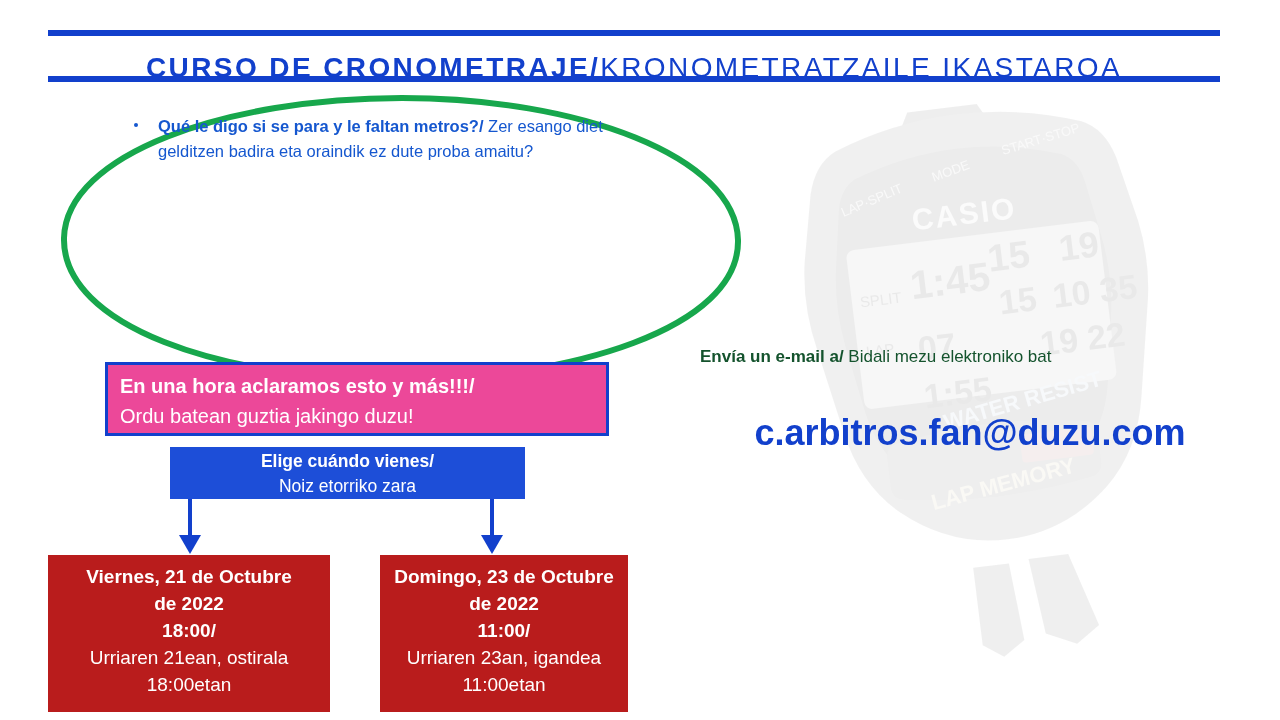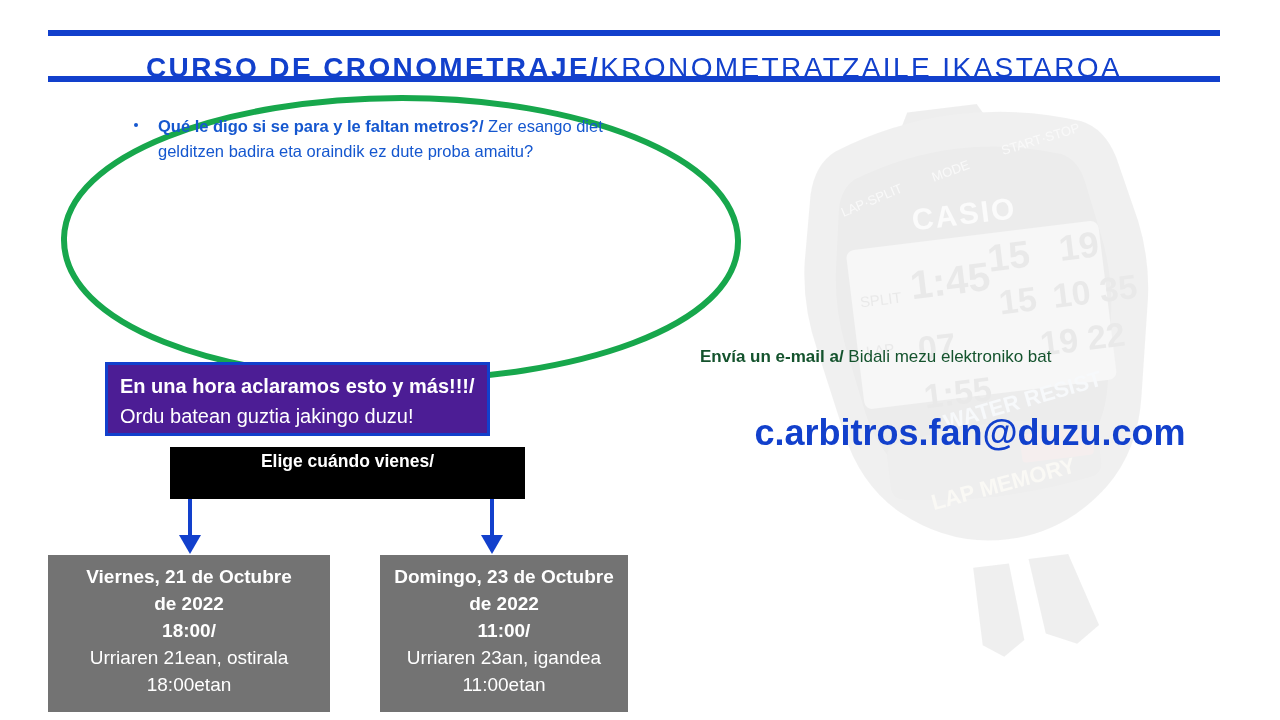--- a/index.html
+++ b/index.html
@@ -92,41 +92,41 @@
     border-radius: 50%;
   }
   .bullet-row .q { font-weight: bold; }
   .bullet-row .a { font-weight: normal; }
 
   
   #promo-box {
     position: absolute;
     left: 105px;
     top: 362px;
-    width: 385px;
+    width: 504px;
     height: 74px;
-    background: #4c1d95;
+    background: #ec4899;
     border: 3px solid #1240CC;
     box-sizing: border-box;
     padding: 6px 12px 0 12px;
     color: #ffffff;
     font-size: 20px;
     line-height: 30px;
   }
   #promo-box .l1 { font-weight: bold; }
   #promo-box .l2 { font-weight: normal; }
 
   
   #choose-box {
     position: absolute;
     left: 170px;
     top: 447px;
     width: 355px;
     height: 52px;
-    background: #000000;
+    background: #1d4ed8;
     box-sizing: border-box;
     color: #ffffff;
     text-align: center;
     font-size: 17.5px;
     line-height: 25px;
     padding-top: 2px;
   }
   #choose-box .l1 { font-weight: bold; }
   #choose-box .l2 { font-weight: normal; }
 
@@ -139,21 +139,21 @@
   }
   .arrow.left  { left: 176px; }
   .arrow.right { left: 478px; }
   .arrow svg { width: 100%; height: 100%; display: block; }
 
   
   .date-card {
     position: absolute;
     top: 555px;
     height: 157px;
-    background: #737373;
+    background: #b91c1c;
     color: #ffffff;
     text-align: center;
     font-size: 19px;
     line-height: 27px;
     box-sizing: border-box;
     padding-top: 8px;
   }
   .date-card.left  { left: 48px;  width: 282px; }
   .date-card.right { left: 380px; width: 248px; }
   .date-card .b { font-weight: bold; }
@@ -253,20 +253,21 @@
     </div>
   </div>
 
   <div id="promo-box">
     <div class="l1">En una hora aclaramos esto y más!!!/</div>
     <div class="l2">Ordu batean guztia jakingo duzu!</div>
   </div>
 
   <div id="choose-box">
     <div class="l1">Elige cuándo vienes/</div>
+    <div class="l2">Noiz etorriko zara</div>
   </div>
 
   <div class="arrow left">
     <svg viewBox="0 0 28 56" xmlns="http://www.w3.org/2000/svg">
       <path d="M12 0 h4 v38 h-4 z" fill="#1240CC"></path>
       <path d="M14 55 L3 36 L25 36 Z" fill="#1240CC"></path>
     </svg>
   </div>
   <div class="arrow right">
     <svg viewBox="0 0 28 56" xmlns="http://www.w3.org/2000/svg">

